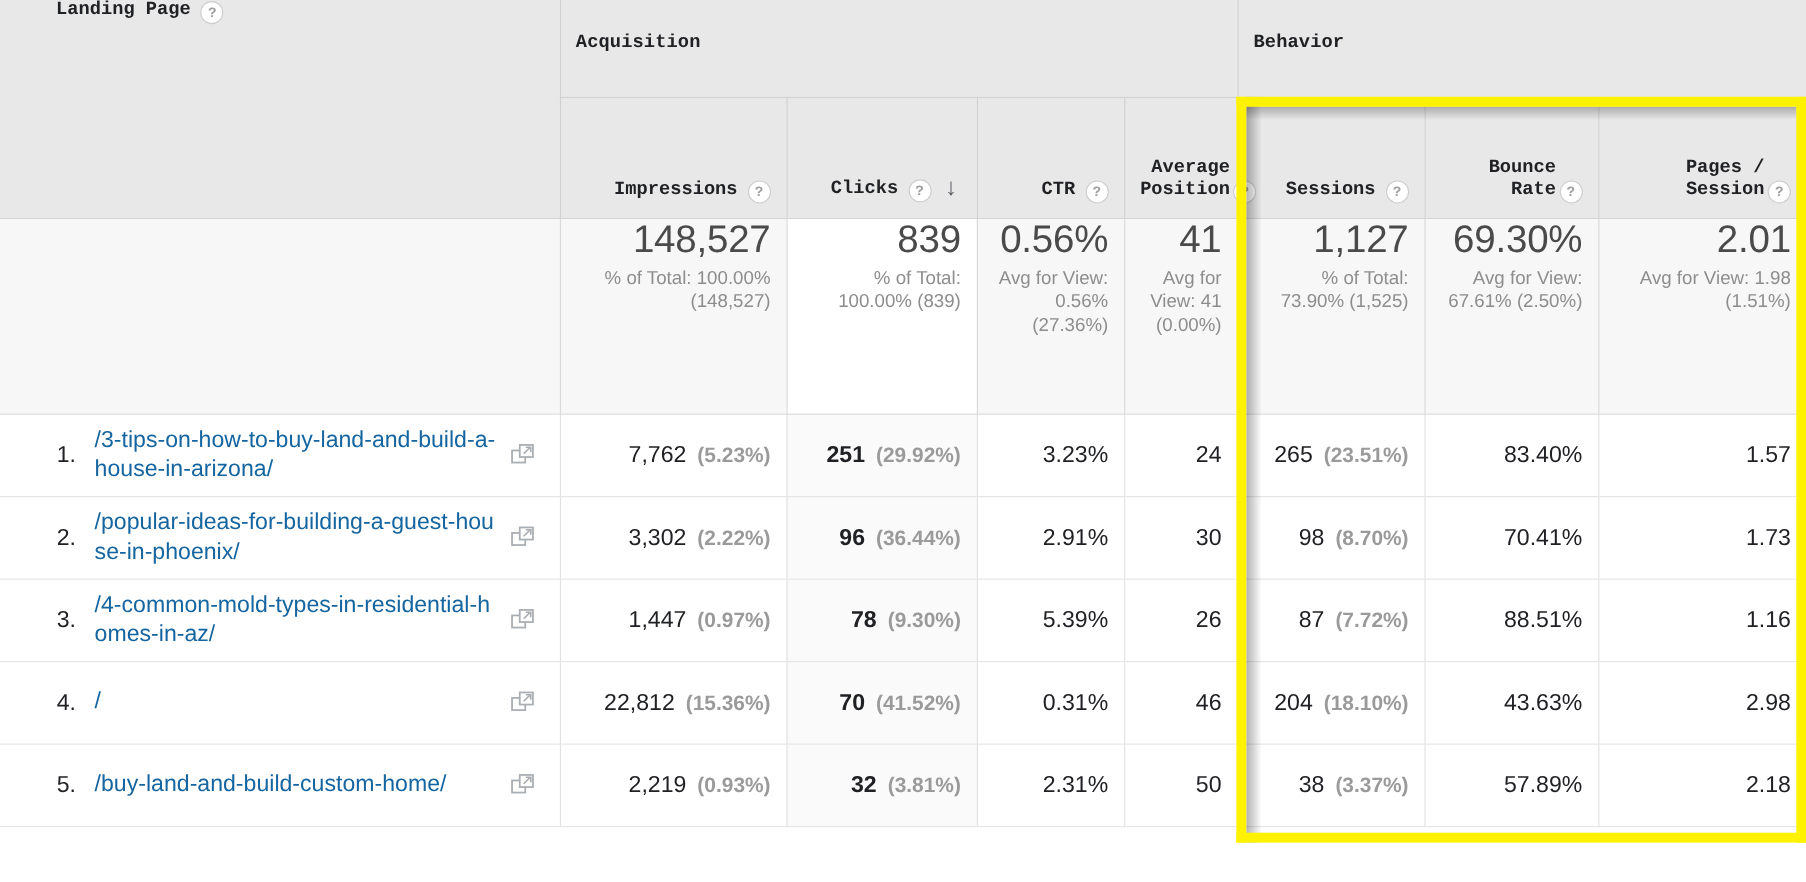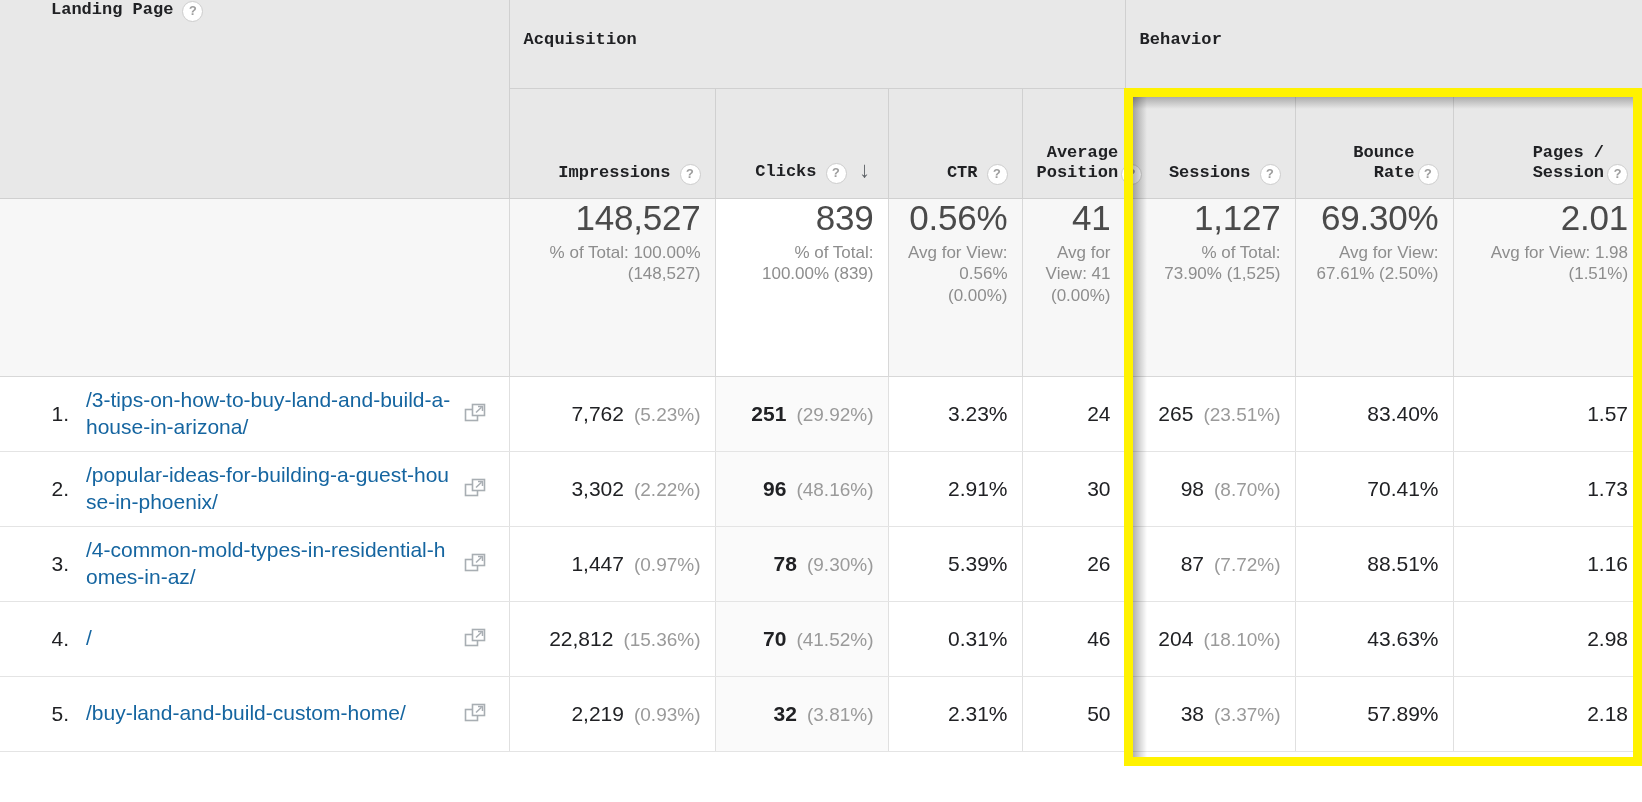--- a/index.html
+++ b/index.html
@@ -185,21 +185,21 @@
   .openwin-icon {
     flex: none;
     width: 23px; height: 23px;
     position: relative;
     cursor: pointer;
     opacity: .85;
   }
 
   .metric-main { font-size: 21px; color: #202124; }
   .metric-main.bold { font-weight: bold; }
-  .metric-pct { font-size: 19px; color: #9a9a9a; margin-left: 10px; }
+  .metric-pct { font-size: 19px; color: #9a9a9a; margin-left: 10px; font-weight: bold; }
   .cellflex { display: flex; justify-content: flex-end; align-items: baseline; }
 
   
   #highlight-box {
     position: absolute;
     left: 1124px;
     top: 88px;
     width: 518px;
     height: 678px;
     border: 9px solid #fff200;
@@ -317,21 +317,21 @@
         <td>
           <div class="big-num">148,527</div>
           <div class="sub-num">% of Total: 100.00% (148,527)</div>
         </td>
         <td class="white-col">
           <div class="big-num">839</div>
           <div class="sub-num">% of Total: 100.00% (839)</div>
         </td>
         <td>
           <div class="big-num">0.56%</div>
-          <div class="sub-num">Avg for View: 0.56% (0.00%)</div>
+          <div class="sub-num">Avg for View: 0.56% (27.36%)</div>
         </td>
         <td>
           <div class="big-num">41</div>
           <div class="sub-num">Avg for View: 41 (0.00%)</div>
         </td>
         <td>
           <div class="big-num">1,127</div>
           <div class="sub-num">% of Total: 73.90% (1,525)</div>
         </td>
         <td>
@@ -408,21 +408,21 @@
         </td>
         <td>
           <span class="cellflex">
             <span class="metric-main">3,302</span>
             <span class="metric-pct">(2.22%)</span>
           </span>
         </td>
         <td class="shade">
           <span class="cellflex">
             <span class="metric-main bold">96</span>
-            <span class="metric-pct">(48.16%)</span>
+            <span class="metric-pct">(36.44%)</span>
           </span>
         </td>
         <td>
           <span class="metric-main">2.91%</span>
         </td>
         <td>
           <span class="metric-main">30</span>
         </td>
         <td>
           <span class="cellflex">

